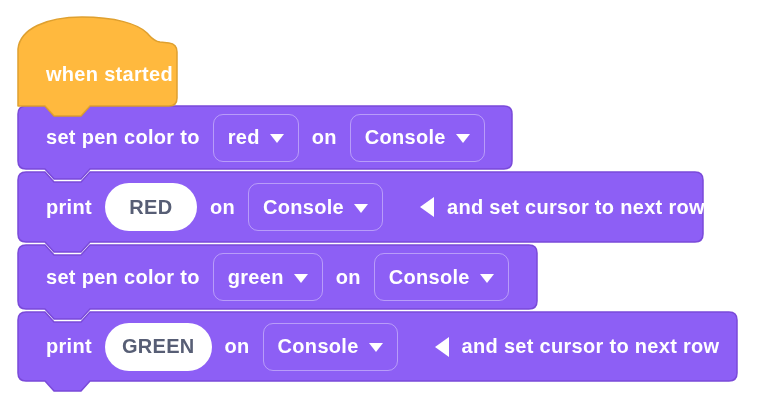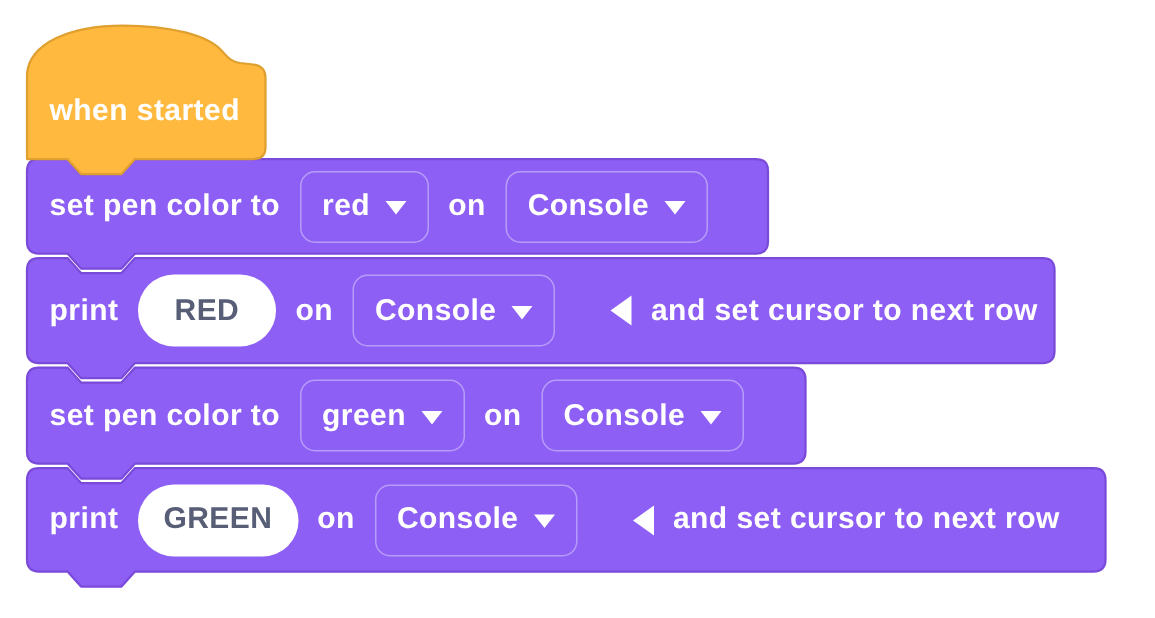--- a/index.html
+++ b/index.html
@@ -6,21 +6,21 @@
   body { width:770px; height:412px; background:#ffffff; overflow:hidden;
          font-family:"Liberation Sans", sans-serif; }
   .canvas { position:relative; width:770px; height:412px; background:#ffffff; }
 
   .block { position:absolute; }
   .block svg { position:absolute; left:0; top:0; overflow:visible; display:block; }
 
   .shape-stack path { fill:#8D5FF5; stroke:#7A4AD9; stroke-width:1.5; stroke-linejoin:round; }
   .shape-hat  path { fill:#FFB93E; stroke:#DFA02F; stroke-width:1.5; stroke-linejoin:round; }
 
-  .content { position:absolute; left:0; right:0; display:flex; align-items:center;
+  .content { position:absolute; left:13px; right:0; display:flex; align-items:center;
              padding:0 16px 0 15px; gap:13px; color:#ffffff; font-weight:bold;
              font-size:20px; letter-spacing:0.3px; white-space:nowrap; }
 
   .dropdown { display:flex; align-items:center; gap:10px; height:46px;
               padding:0 14px; border:1.5px solid rgba(255,255,255,0.38);
               border-radius:10px; cursor:pointer; }
   .caret { width:0; height:0; border-left:7px solid transparent;
            border-right:7px solid transparent; border-top:9px solid #ffffff;
            margin-top:2px; }
 

